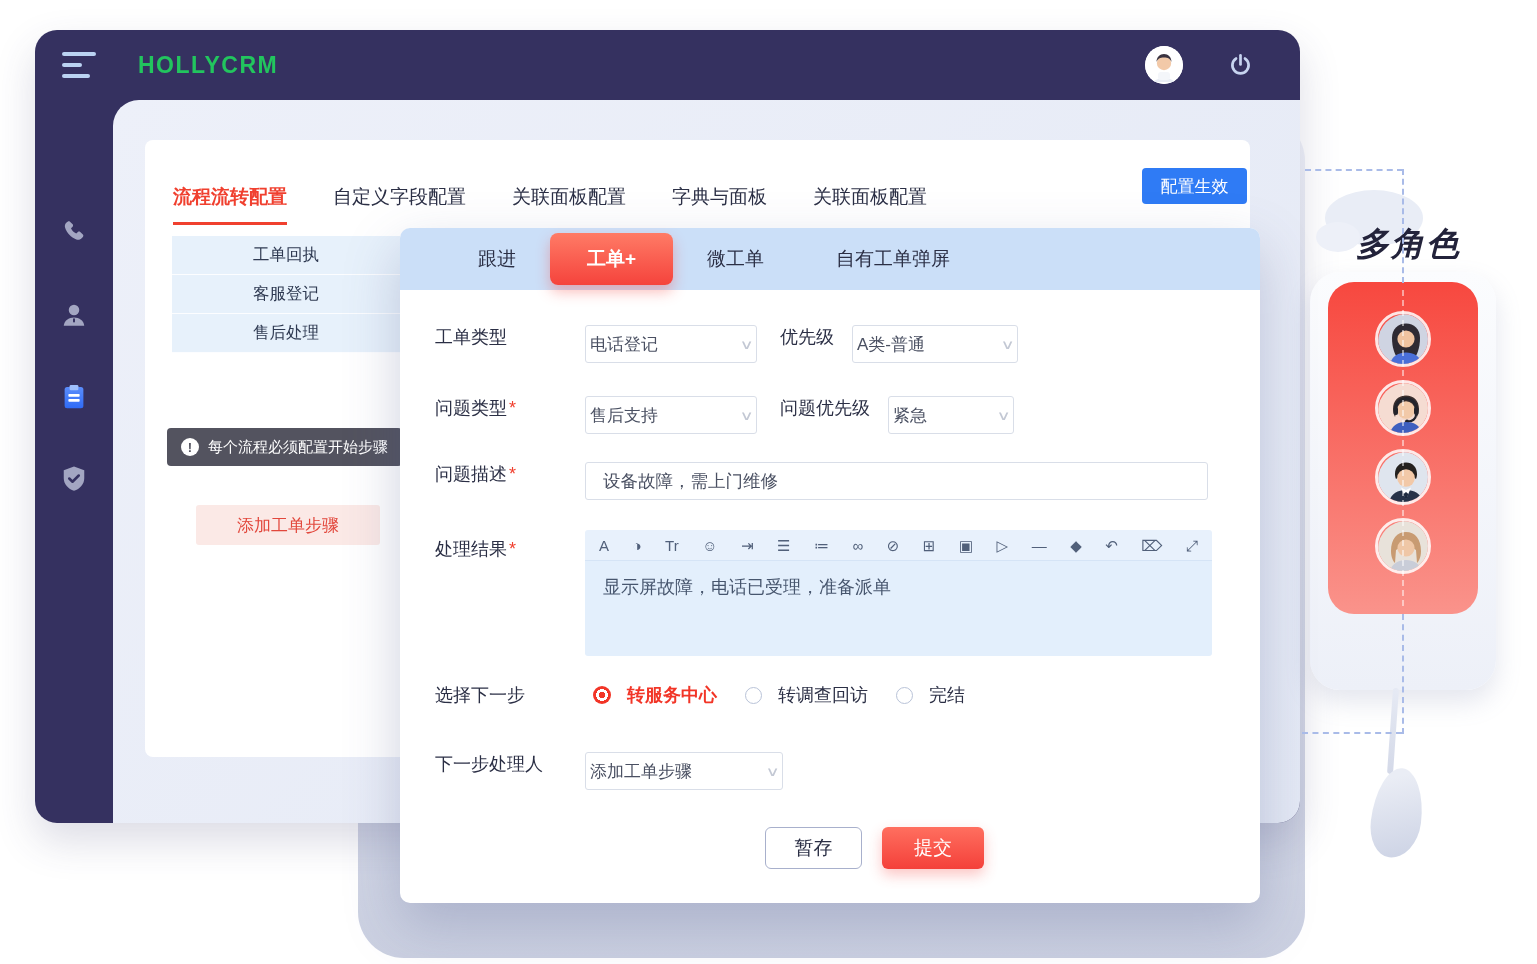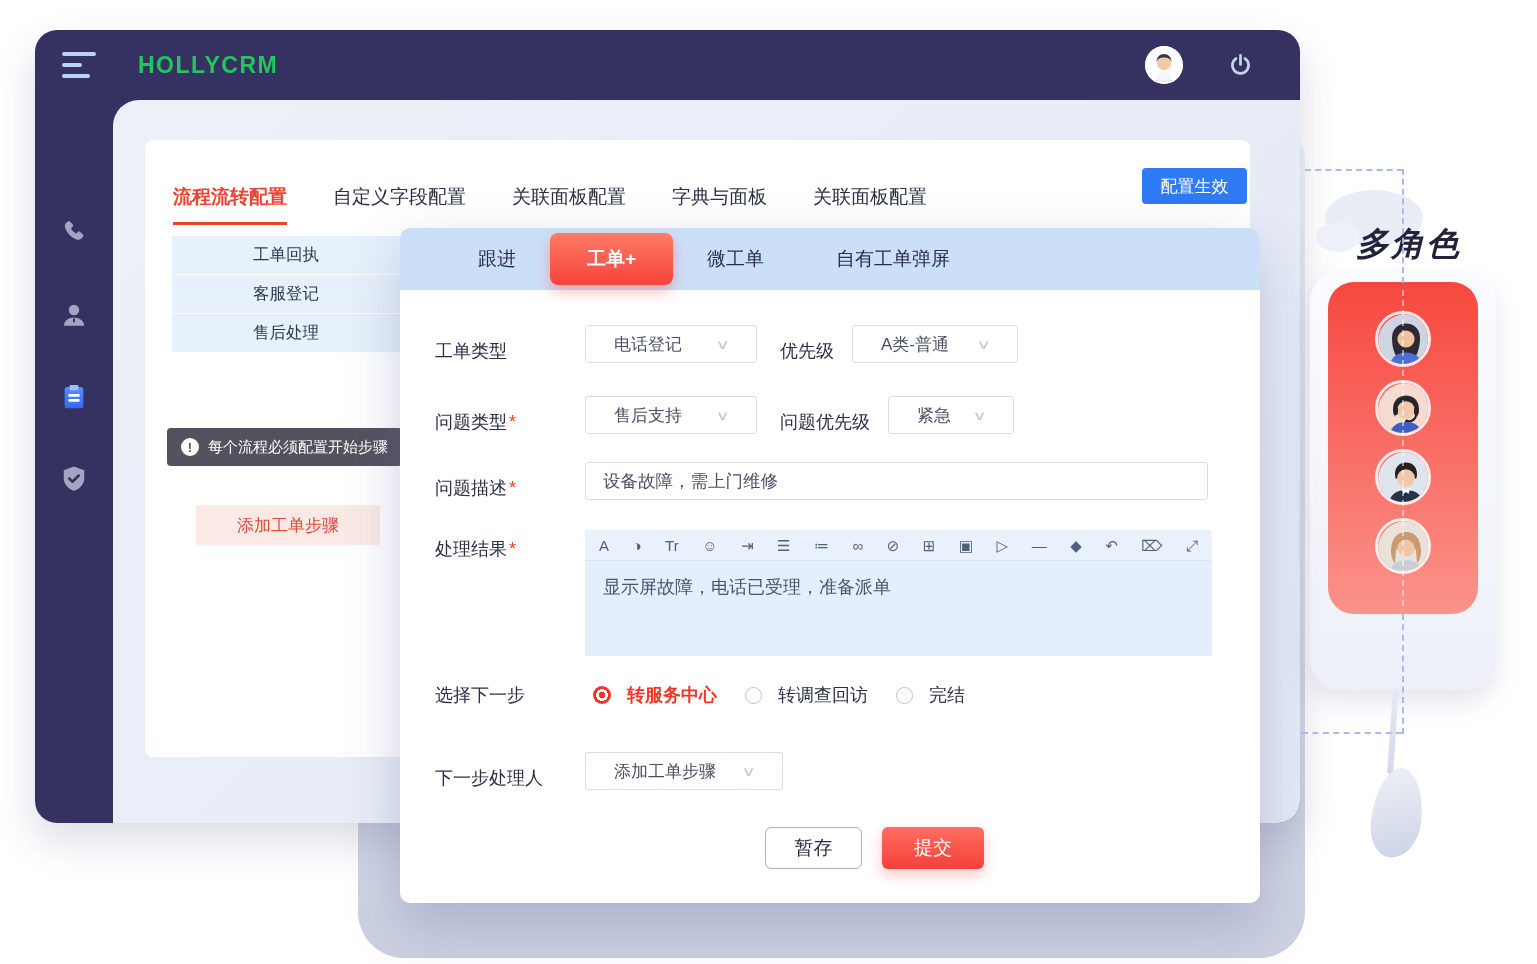--- a/index.html
+++ b/index.html
@@ -47,25 +47,25 @@
     border-radius:3px; display:flex; align-items:center; justify-content:center; z-index:3; cursor:pointer; }
 
   
   #modal { left:400px; top:228px; width:860px; height:675px; background:#fff; border-radius:10px; z-index:5;
     box-shadow:0 22px 55px rgba(80,90,140,.28); }
   #modal-tabbar { height:62px; background:#CBDFF8; border-radius:10px 10px 0 0; display:flex; align-items:center;
     padding-left:50px; gap:0; font-size:19px; color:#2B2F45; }
   .m-tab { padding:0 28px; cursor:pointer; white-space:nowrap; }
   .m-tab-pill { margin:0 6px; padding:13px 37px; border-radius:8px; color:#fff; font-weight:bold; cursor:pointer;
     background:linear-gradient(180deg,#FF7B66 0%,#F5433C 100%); box-shadow:0 7px 14px rgba(245,67,60,.35); }
-  .frow { position:absolute; left:35px; display:flex; align-items:flex-end; }
+  .frow { position:absolute; left:35px; display:flex; align-items:flex-start; }
   .flabel { width:150px; font-size:18px; color:#2B2F45; flex:none; }
   .req { color:#F0402F; margin-left:2px; }
   .sel { height:38px; border:1px solid #D9DEE8; border-radius:3px; background:#fff; display:flex; align-items:center;
-    justify-content:space-between; padding:0 28px; font-size:17px; color:#4A5062; cursor:pointer; }
+    justify-content:space-between; padding:0 4px; font-size:17px; color:#4A5062; cursor:pointer; }
   .chev { color:#C3C8D4; font-size:13px; transform:scaleX(1.5); margin-left:8px; }
   .tinput { height:38px; border:1px solid #D9DEE8; border-radius:3px; background:#fff; display:flex; align-items:center;
     padding:0 17px; font-size:17.5px; color:#4A5062; cursor:text; }
   #editor { width:627px; border-radius:3px; overflow:hidden; }
   #editor-toolbar { height:31px; background:#E8F1FC; border-bottom:1px solid #D5E4F6; display:flex; align-items:center;
     justify-content:space-between; padding:0 14px; }
   .tool { font-size:15px; color:#51607A; cursor:pointer; line-height:1; }
   #editor-body { height:95px; background:#E3EFFC; padding:14px 18px; font-size:18px; color:#47566E; cursor:text; }
   .radio-opt { display:flex; align-items:center; gap:16px; margin-right:28px; cursor:pointer; font-size:18px; color:#2B2F45; }
   .radio { width:18px; height:18px; border-radius:50%; flex:none; }

